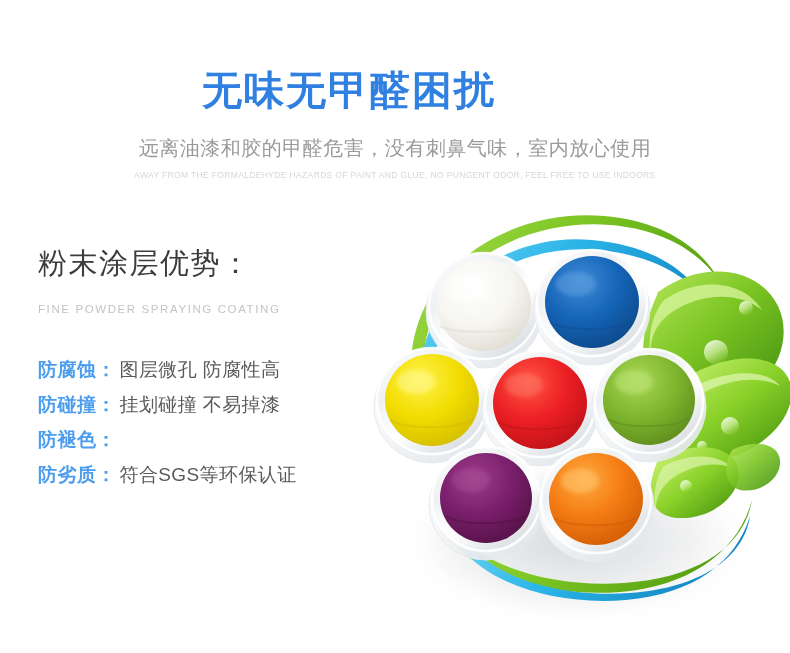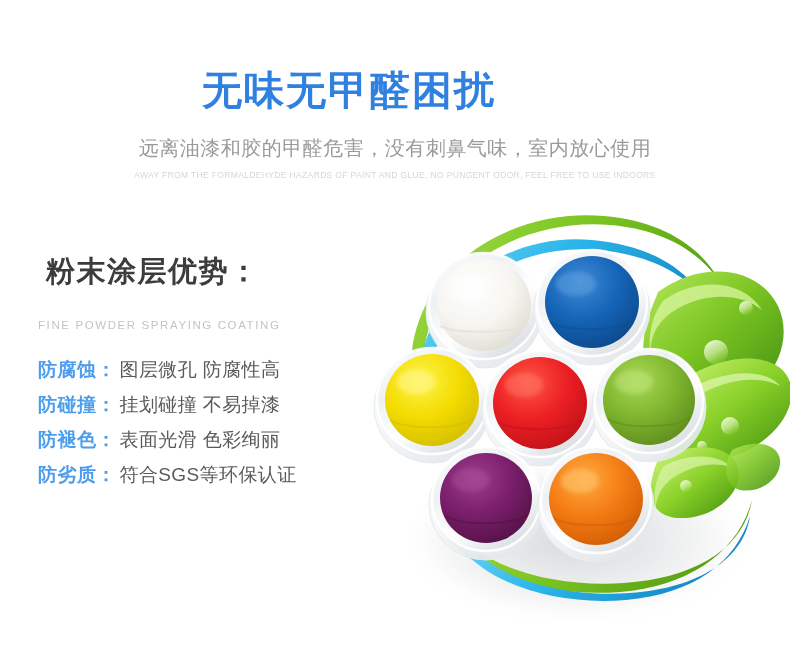--- a/index.html
+++ b/index.html
@@ -68,24 +68,24 @@
   
   .left-col {
     position: absolute;
     left: 38px;
     top: 244px;
     width: 330px;
   }
   .section-title {
     font-size: 29px;
     line-height: 38px;
-    font-weight: bold;
+    font-weight: normal;
     color: #3c3c3c;
     letter-spacing: 1.5px;
-    margin: 8px;
+    margin: 0;
     white-space: nowrap;
   }
   .section-sub {
     margin: 0;
     padding-top: 19px;
     font-size: 11.5px;
     line-height: 16px;
     letter-spacing: 1.6px;
     color: #c4c4c4;
     white-space: nowrap;
@@ -166,21 +166,20 @@
 
     <div class="feature-row">
       <span class="feature-label">防碰撞</span>
       <span class="feature-colon">：</span>
       <span class="feature-text">挂划碰撞 不易掉漆</span>
     </div>
 
     <div class="feature-row">
       <span class="feature-label">防褪色</span>
       <span class="feature-colon">：</span>
-      <span class="feature-text">表面光滑 色彩绚丽</span>
     </div>
 
     <div class="feature-row">
       <span class="feature-label">防劣质</span>
       <span class="feature-colon">：</span>
       <span class="feature-text">符合SGS等环保认证</span>
     </div>
 
   </div>
 

